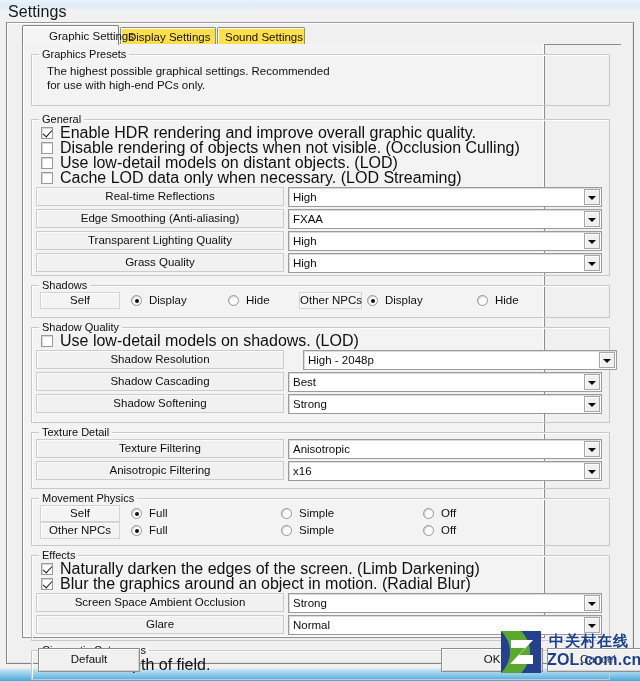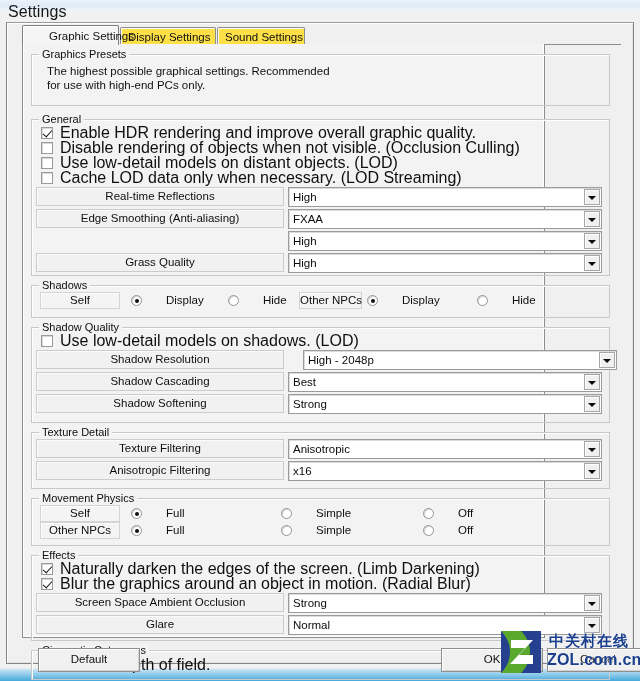--- a/index.html
+++ b/index.html
@@ -207,21 +207,21 @@
     content: "";
     position: absolute;
     left: 2.5px;
     top: 2.5px;
     width: 4px;
     height: 4px;
     border-radius: 50%;
     background: #101010;
   }
   .rb-label {
-    margin-left: 24px;
+    margin-left: 7px;
     font-size: 11.5px;
     color: #0f0f0f;
     line-height: 13px;
   }
 
   
   .lbl-btn {
     position: absolute;
     box-sizing: border-box;
     height: 19px;
@@ -396,20 +396,21 @@
         <div class="val">High</div>
         <div class="arrow-btn"></div>
       </div>
 
       <div class="lbl-btn" style="left:13px;top:165px;width:248px;">Edge Smoothing (Anti-aliasing)</div>
       <div class="combo" style="left:265px;top:165px;width:314px;">
         <div class="val">FXAA</div>
         <div class="arrow-btn"></div>
       </div>
 
+      <div class="lbl-btn" style="left:13px;top:187px;width:248px;">Transparent Lighting Quality</div>
       <div class="combo" style="left:265px;top:187px;width:314px;">
         <div class="val">High</div>
         <div class="arrow-btn"></div>
       </div>
 
       <div class="lbl-btn" style="left:13px;top:209px;width:248px;">Grass Quality</div>
       <div class="combo" style="left:265px;top:209px;width:314px;">
         <div class="val">High</div>
         <div class="arrow-btn"></div>
       </div>

